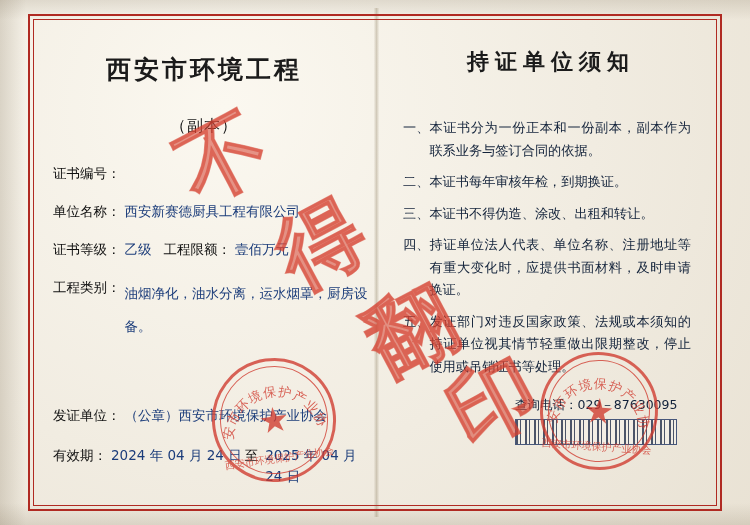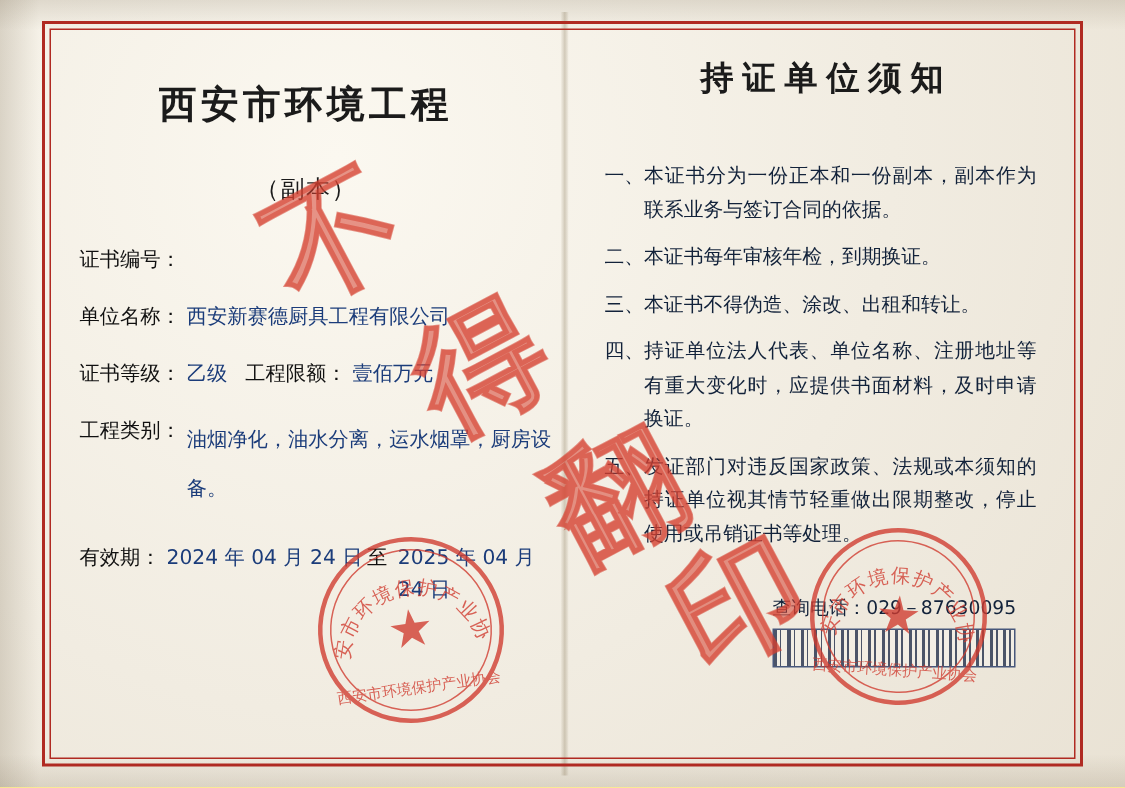--- a/index.html
+++ b/index.html
@@ -145,21 +145,21 @@
     align-items: flex-start;
     font-size: 13.5px;
     line-height: 21px;
     margin-top: 19px;
     font-family: "DejaVu Sans", "Liberation Sans", sans-serif;
   }
 
   
   .notice-title {
     text-align: center;
-    margin-top: 18px;
+    margin-top: 28px;
     font-family: "DejaVu Serif", "Liberation Serif", serif;
     font-weight: bold;
     font-size: 22px;
     letter-spacing: 6px;
     color: #1b1b1b;
     padding-left: 6px;
   }
   .notice-list {
     margin-top: 40px;
     padding: 0 26px 0 24px;
@@ -319,20 +319,24 @@
         <span class="field-value" style="flex:0 0 auto;">乙级</span>
         <span class="inline-label">工程限额：</span>
         <span class="field-value">壹佰万元</span>
       </div>
 
       <div class="field-row">
         <span class="field-label">工程类别：</span>
         <span class="field-value multi">油烟净化，油水分离，运水烟罩，厨房设备。</span>
       </div>
 
+      <div class="issuer-row">
+        <span class="field-label">发证单位：</span>
+        <span class="field-value">（公章）西安市环境保护产业协会</span>
+      </div>
 
       <div class="valid-row">
         <span class="field-label">有效期：</span>
         <span class="field-value" style="flex:0 0 auto;">2024 年 04 月 24 日</span>
         <span class="field-label" style="margin:0 3px;">至</span>
         <span class="field-value">2025 年 04 月 24 日</span>
       </div>
     </div>
   </div>
 

